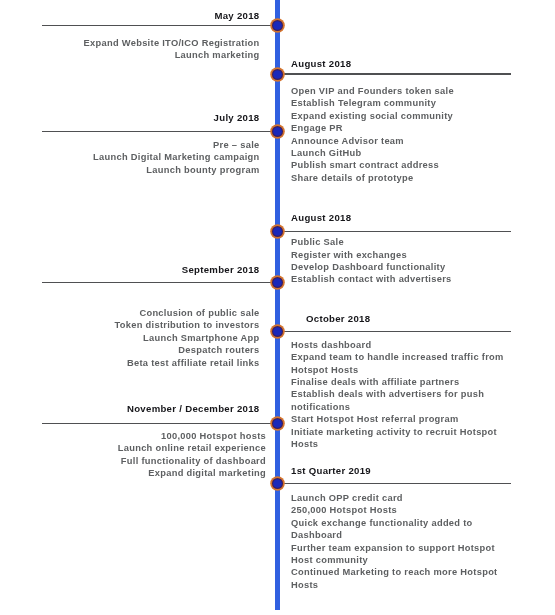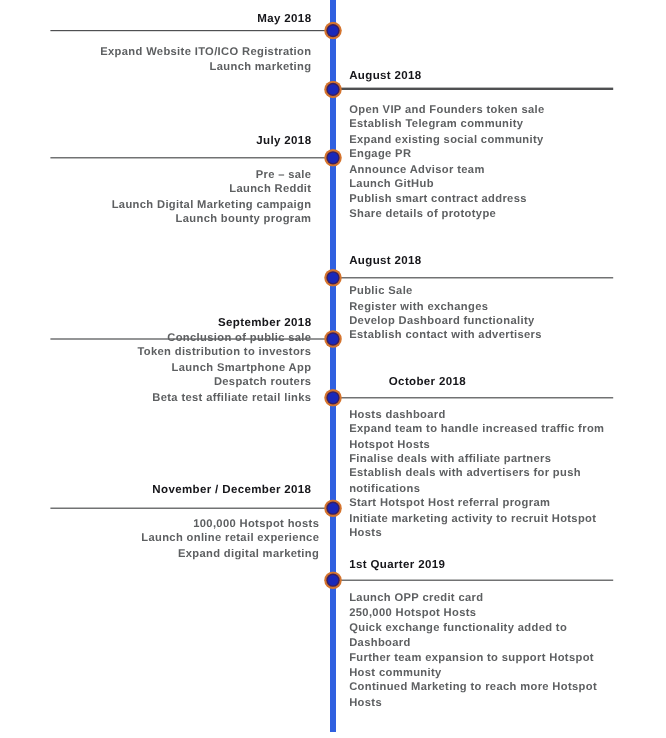--- a/index.html
+++ b/index.html
@@ -66,21 +66,20 @@
           <circle cx="7.5" cy="7.5" r="5.55" fill="#3c1f5e" style="fill: rgb(60, 31, 94);"></circle>
           <circle cx="7.5" cy="7.5" r="4.35" fill="#1a28ba" style="fill: rgb(26, 40, 186);"></circle>
         </svg>
       </div>
     </div>
     <div class="milestone side-left">
       <div class="divider" style="left: 42px; width: 235px; top: 131.1px; background: rgb(79, 80, 82);"></div>
       <div class="title" style="right: 295.5px; top: 113.2px; color: rgb(22, 22, 26); margin-left: 18px;">July 2018</div>
       <div class="items" style="right: 295.5px; width: 232px; top: 138.9px; color: rgb(93, 95, 97);">
         <div class="item">Pre – sale</div>
-        <div class="item">Launch Reddit</div>
         <div class="item">Launch Digital Marketing campaign</div>
         <div class="item">Launch bounty program</div>
       </div>
       <div class="marker" style="left:269.5px;top:124.3px">
         <svg width="15" height="15" viewBox="0 0 15 15">
           <circle cx="7.5" cy="7.5" r="7.3" fill="#d4742e" style="fill: rgb(212, 116, 46);"></circle>
           <circle cx="7.5" cy="7.5" r="5.55" fill="#3c1f5e" style="fill: rgb(60, 31, 94);"></circle>
           <circle cx="7.5" cy="7.5" r="4.35" fill="#1a28ba" style="fill: rgb(26, 40, 186);"></circle>
         </svg>
       </div>
@@ -98,38 +97,38 @@
         <svg width="15" height="15" viewBox="0 0 15 15">
           <circle cx="7.5" cy="7.5" r="7.3" fill="#d4742e" style="fill: rgb(212, 116, 46);"></circle>
           <circle cx="7.5" cy="7.5" r="5.55" fill="#3c1f5e" style="fill: rgb(60, 31, 94);"></circle>
           <circle cx="7.5" cy="7.5" r="4.35" fill="#1a28ba" style="fill: rgb(26, 40, 186);"></circle>
         </svg>
       </div>
     </div>
     <div class="milestone side-left">
       <div class="divider" style="left: 42px; width: 235px; top: 282.1px; background: rgb(79, 80, 82);"></div>
       <div class="title" style="right: 295.5px; top: 264.6px; color: rgb(22, 22, 26);">September 2018</div>
-      <div class="items" style="right: 295.5px; width: 232px; top: 275px; color: rgb(93, 95, 97);">
+      <div class="items" style="right: 295.5px; width: 232px; top: 307px; color: rgb(93, 95, 97);">
         <div class="item">Conclusion of public sale</div>
         <div class="item">Token distribution to investors</div>
         <div class="item">Launch Smartphone App</div>
         <div class="item">Despatch routers</div>
         <div class="item">Beta test affiliate retail links</div>
       </div>
       <div class="marker" style="left:269.5px;top:275.3px">
         <svg width="15" height="15" viewBox="0 0 15 15">
           <circle cx="7.5" cy="7.5" r="7.3" fill="#d4742e" style="fill: rgb(212, 116, 46);"></circle>
           <circle cx="7.5" cy="7.5" r="5.55" fill="#3c1f5e" style="fill: rgb(60, 31, 94);"></circle>
           <circle cx="7.5" cy="7.5" r="4.35" fill="#1a28ba" style="fill: rgb(26, 40, 186);"></circle>
         </svg>
       </div>
     </div>
     <div class="milestone side-right">
       <div class="divider" style="left: 277px; width: 234px; top: 330.7px; background: rgb(79, 80, 82);"></div>
-      <div class="title" style="left: 304px; top: 313.6px; color: rgb(22, 22, 26); padding-left: 20px;">October 2018</div>
+      <div class="title" style="left: 286px; top: 313.6px; color: rgb(22, 22, 26); padding-left: 20px;">October 2018</div>
       <div class="items" style="left: 291px; width: 216px; top: 338.7px; color: rgb(93, 95, 97);">
         <div class="item">Hosts dashboard</div>
         <div class="item">Expand team to handle increased traffic from Hotspot Hosts</div>
         <div class="item">Finalise deals with affiliate partners</div>
         <div class="item">Establish deals with advertisers for push notifications</div>
         <div class="item">Start Hotspot Host referral program</div>
         <div class="item">Initiate marketing activity to recruit Hotspot Hosts</div>
       </div>
       <div class="marker" style="left:269.5px;top:323.9px">
         <svg width="15" height="15" viewBox="0 0 15 15">
@@ -138,20 +137,21 @@
           <circle cx="7.5" cy="7.5" r="4.35" fill="#1a28ba" style="fill: rgb(26, 40, 186);"></circle>
         </svg>
       </div>
     </div>
     <div class="milestone side-left">
       <div class="divider" style="left: 42px; width: 235px; top: 422.7px; background: rgb(79, 80, 82);"></div>
       <div class="title" style="right: 295.5px; top: 404.2px; color: rgb(22, 22, 26);">November / December 2018</div>
       <div class="items" style="right: 289px; width: 232px; top: 429.9px; color: rgb(93, 95, 97);">
         <div class="item">100,000 Hotspot hosts</div>
         <div class="item">Launch online retail experience</div>
+        <div class="item">Full functionality of dashboard</div>
         <div class="item">Expand digital marketing</div>
       </div>
       <div class="marker" style="left:269.5px;top:415.9px">
         <svg width="15" height="15" viewBox="0 0 15 15">
           <circle cx="7.5" cy="7.5" r="7.3" fill="#d4742e" style="fill: rgb(212, 116, 46);"></circle>
           <circle cx="7.5" cy="7.5" r="5.55" fill="#3c1f5e" style="fill: rgb(60, 31, 94);"></circle>
           <circle cx="7.5" cy="7.5" r="4.35" fill="#1a28ba" style="fill: rgb(26, 40, 186);"></circle>
         </svg>
       </div>
     </div>

